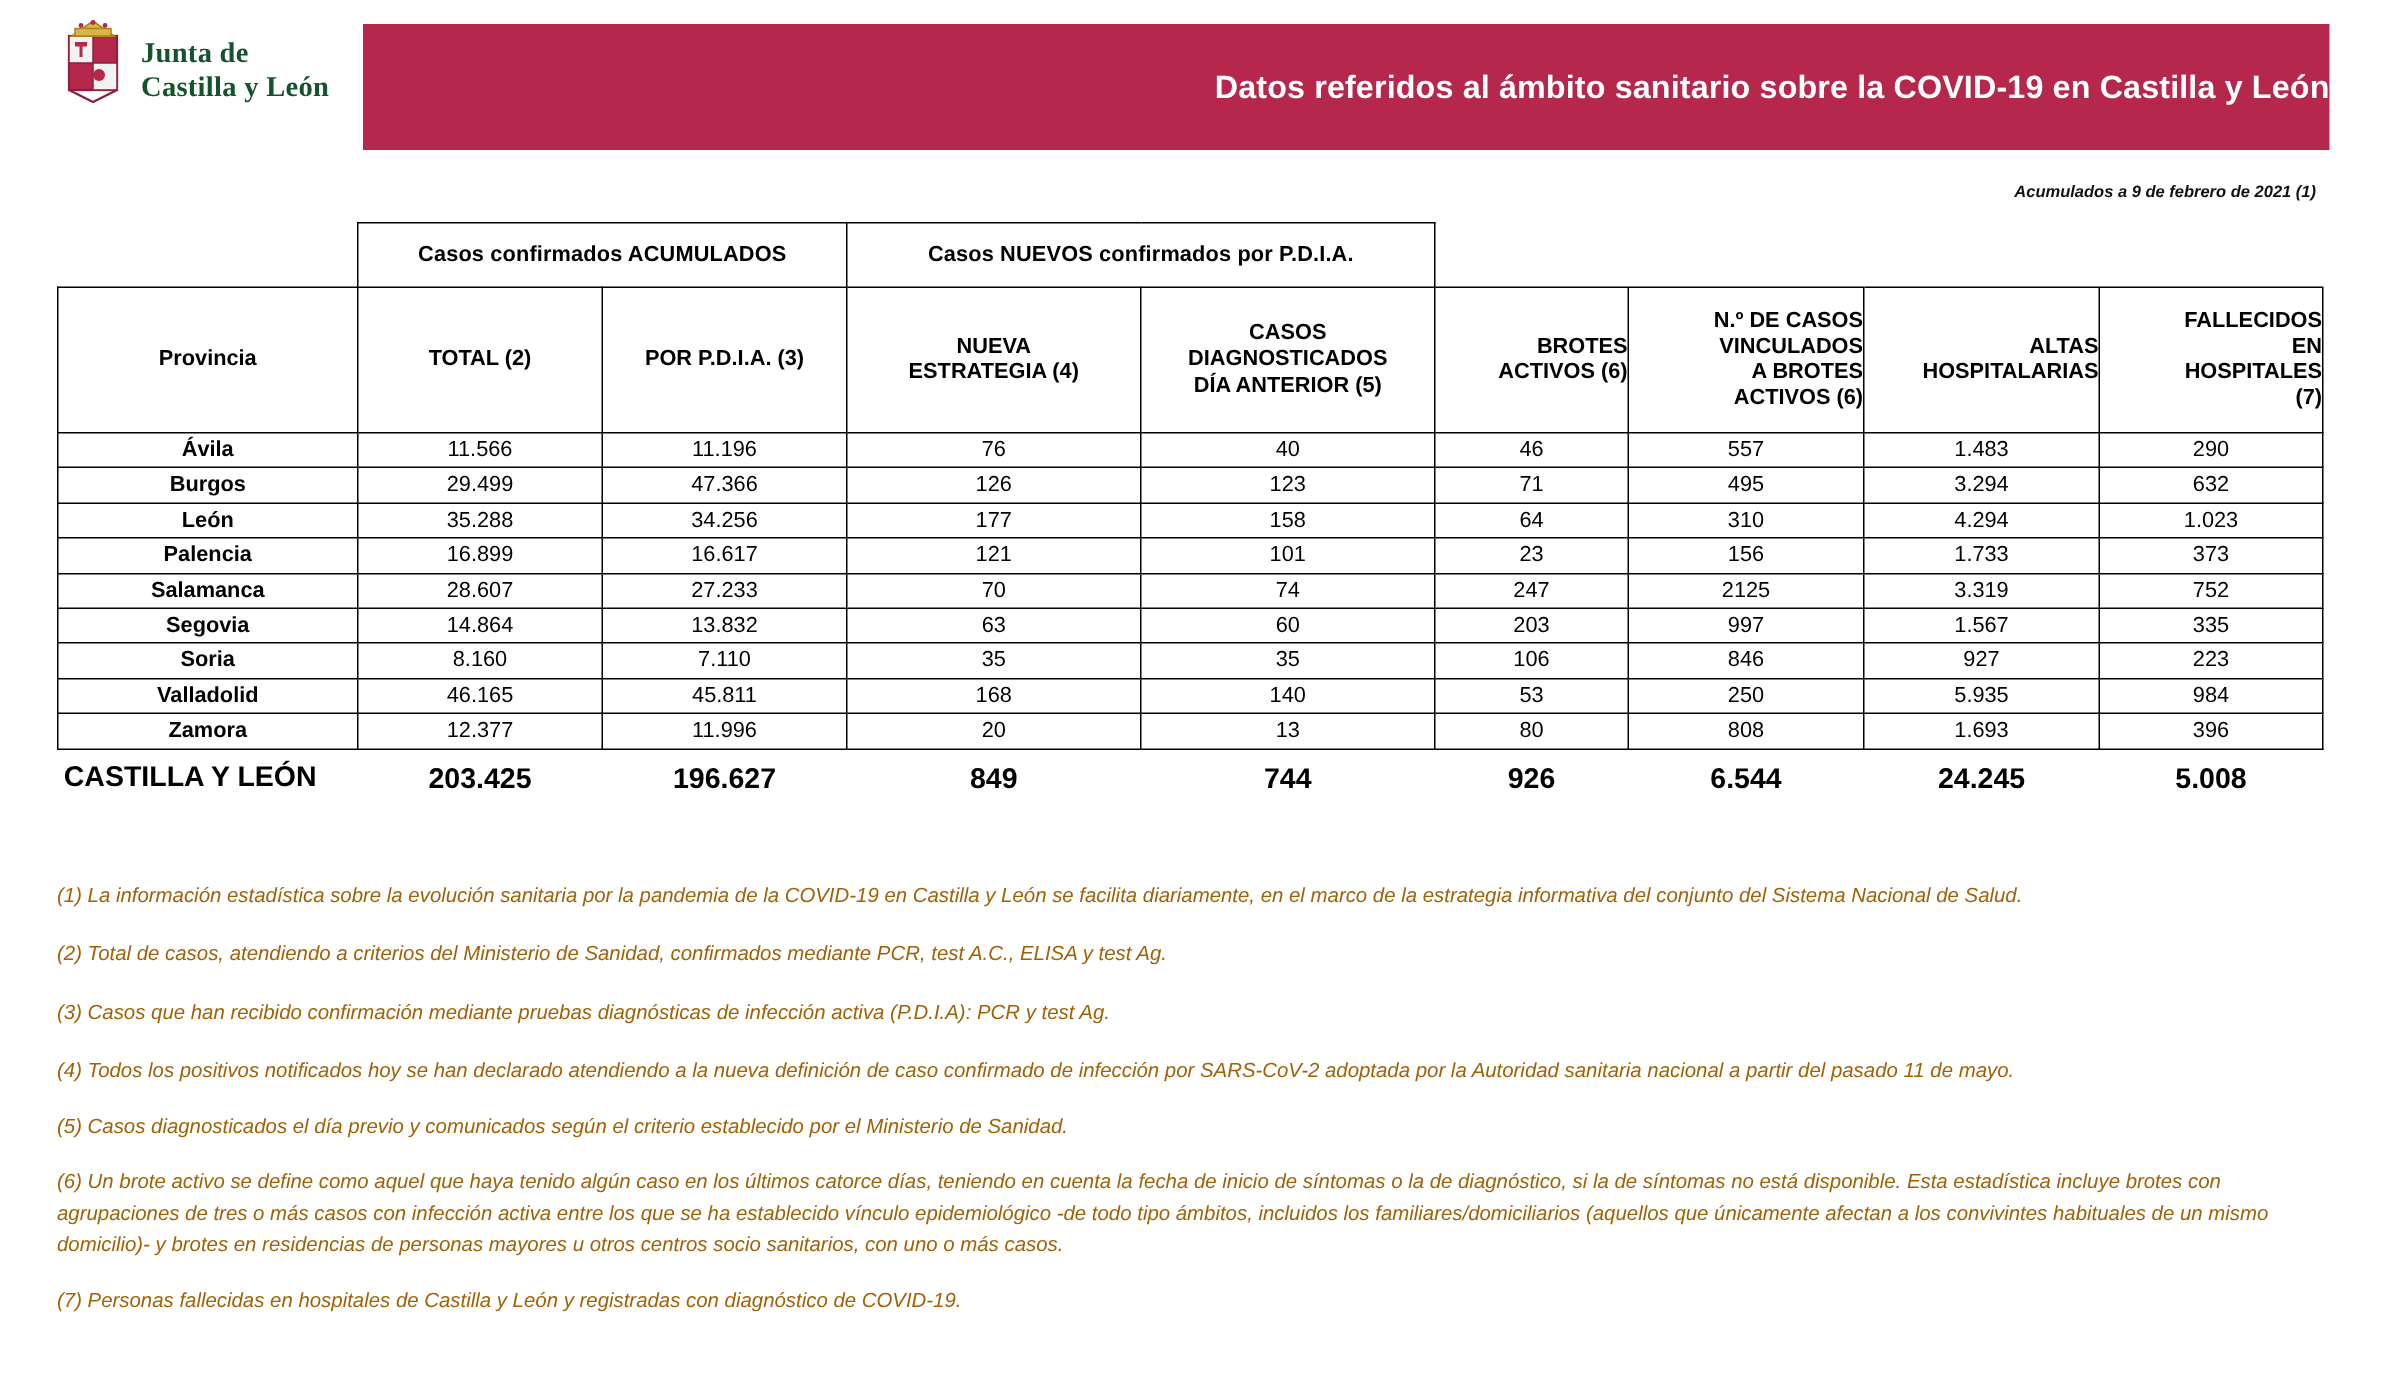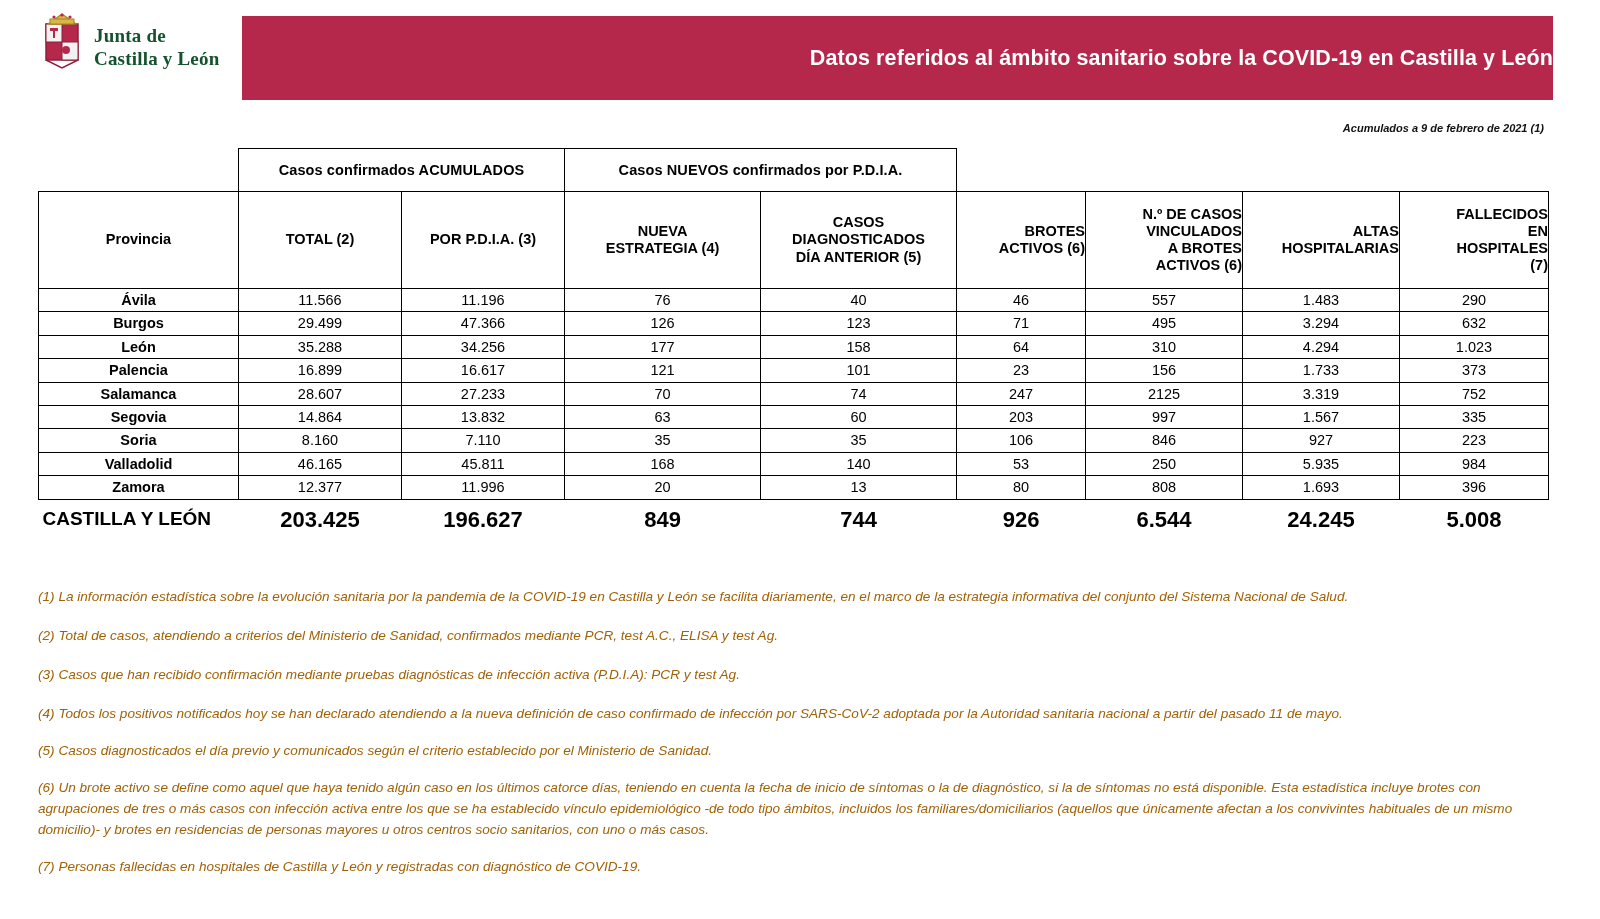--- a/index.html
+++ b/index.html
@@ -131,21 +131,21 @@
   }
   td.num {
     height: 22.4px;
     line-height: 22.4px;
     font-size: 14.5px;
   }
   tr.total td {
     border: none;
     border-top: 1.6px solid #000;
     font-weight: bold;
-    font-size: 22px;
+    font-size: 19px;
     height: 36px;
     padding-top: 2px;
   }
   tr.total td.prov {
     text-align: left;
     padding-left: 4px;
     font-size: 19px;
   }
 
   

